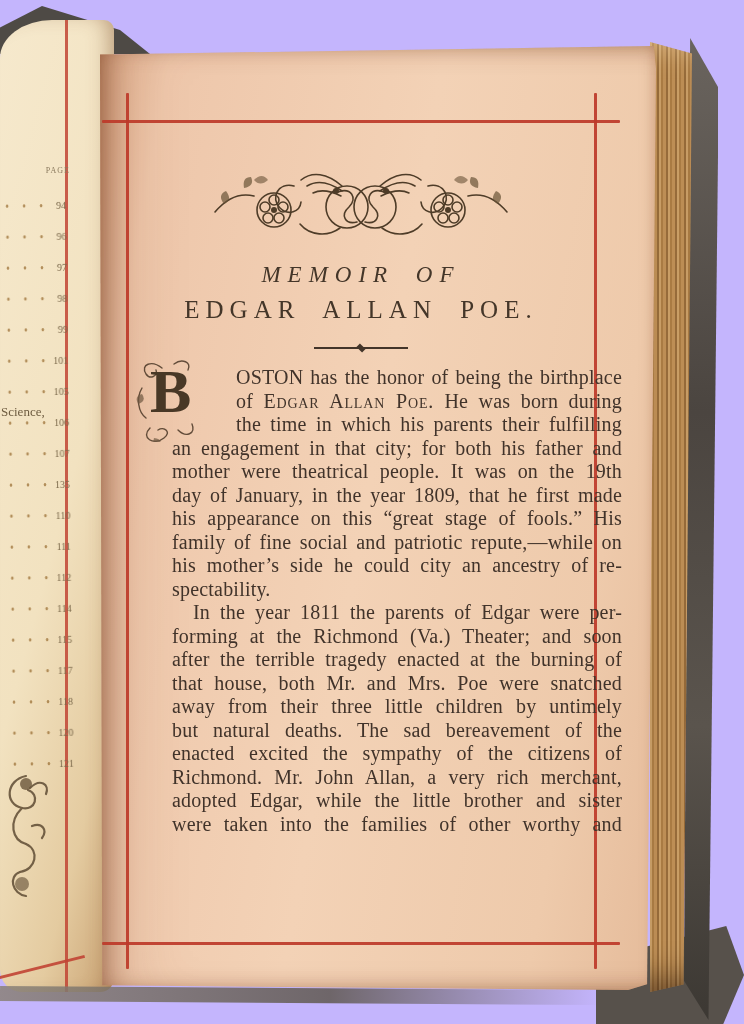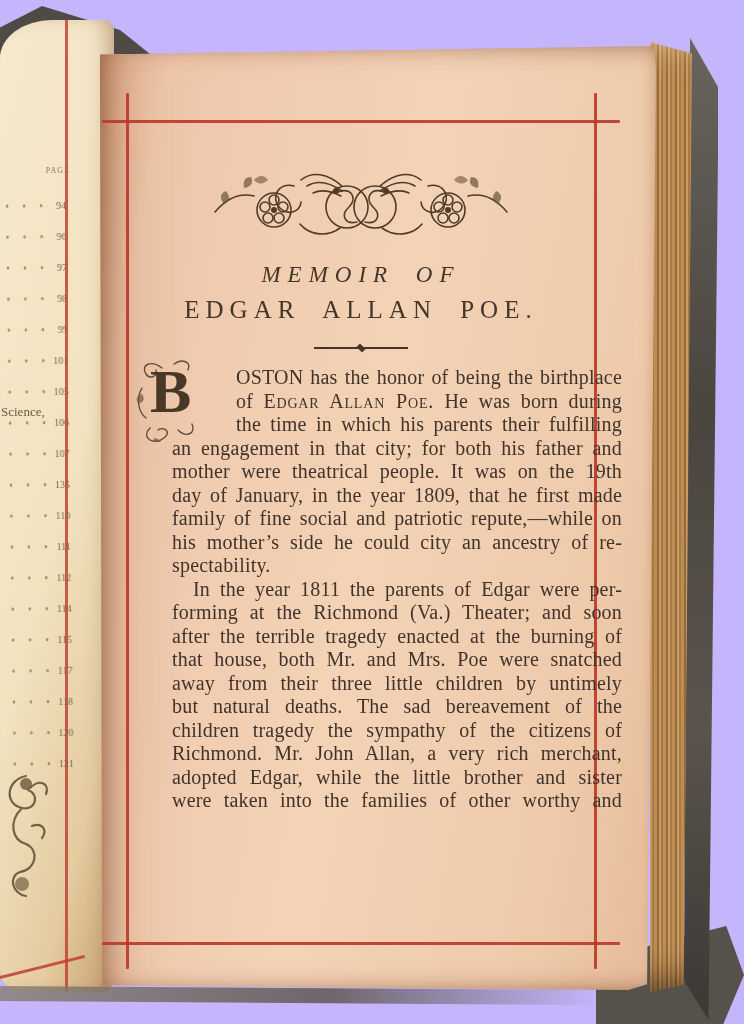--- a/index.html
+++ b/index.html
@@ -242,32 +242,33 @@
     </div>
 
     <div class="paragraphs">
         <div>
           <div class="line inset"><span>OSTON has the honor of being the birthplace</span></div>
           <div class="line inset"><span>of </span><span class="sc">Edgar Allan Poe.</span><span> He was born during</span></div>
           <div class="line inset"><span>the time in which his parents their fulfilling</span></div>
           <div class="line"><span>an engagement in that city; for both his father and</span></div>
           <div class="line"><span>mother were theatrical people. It was on the 19th</span></div>
           <div class="line"><span>day of January, in the year 1809, that he first made</span></div>
+          <div class="line"><span>his appearance on this “great stage of fools.” His</span></div>
           <div class="line"><span>family of fine social and patriotic repute,—while on</span></div>
           <div class="line"><span>his mother’s side he could city an ancestry of re-</span></div>
           <div class="line line-last"><span>spectability.</span></div>
         </div>
         <div>
           <div class="line first-indent"><span>In the year 1811 the parents of Edgar were per-</span></div>
           <div class="line"><span>forming at the Richmond (Va.) Theater; and soon</span></div>
           <div class="line"><span>after the terrible tragedy enacted at the burning of</span></div>
           <div class="line"><span>that house, both Mr. and Mrs. Poe were snatched</span></div>
           <div class="line"><span>away from their three little children by untimely</span></div>
           <div class="line"><span>but natural deaths. The sad bereavement of the</span></div>
-          <div class="line"><span>children tragedy the sympathy of the citizens of</span></div>
+          <div class="line"><span>enacted excited the sympathy of the citizens of</span></div>
           <div class="line"><span>Richmond. Mr. John Allan, a very rich merchant,</span></div>
           <div class="line"><span>adopted Edgar, while the little brother and sister</span></div>
           <div class="line"><span>were taken into the families of other worthy and</span></div>
         </div>
       </div>
   </div>
 
   <div class="table-strip"></div>
 </div>
 

